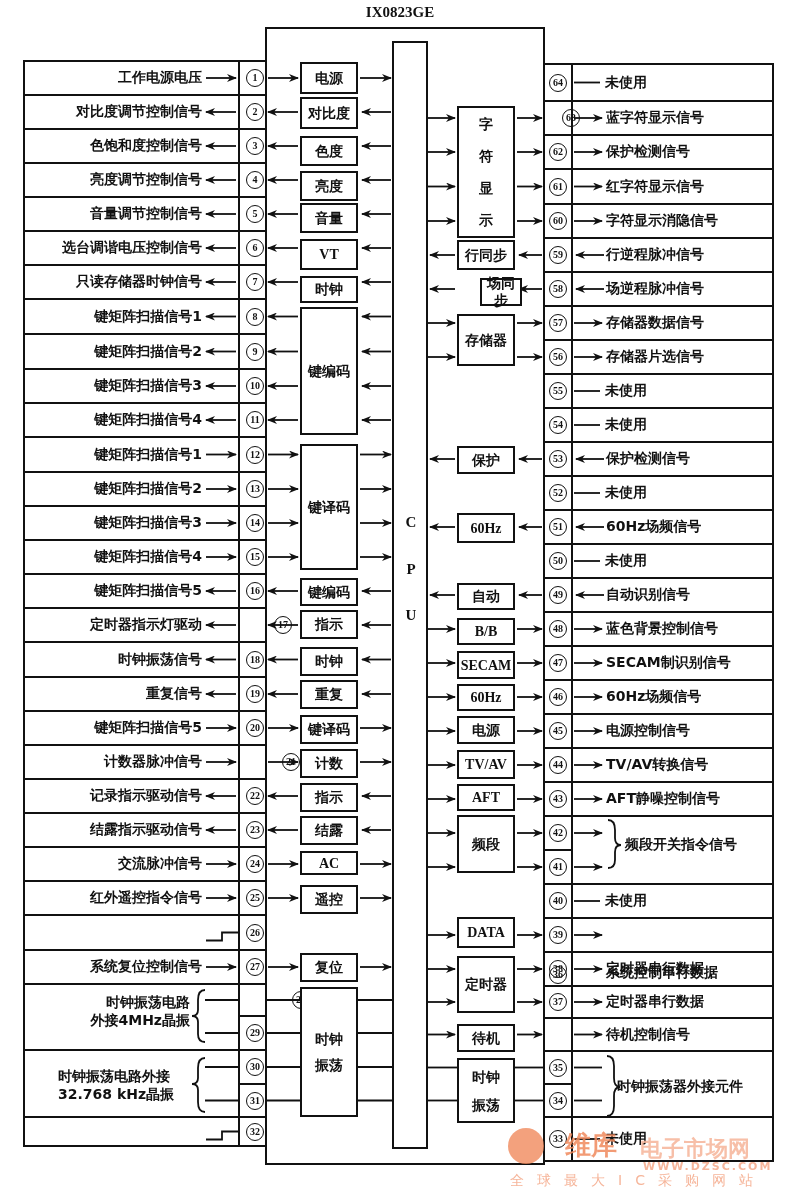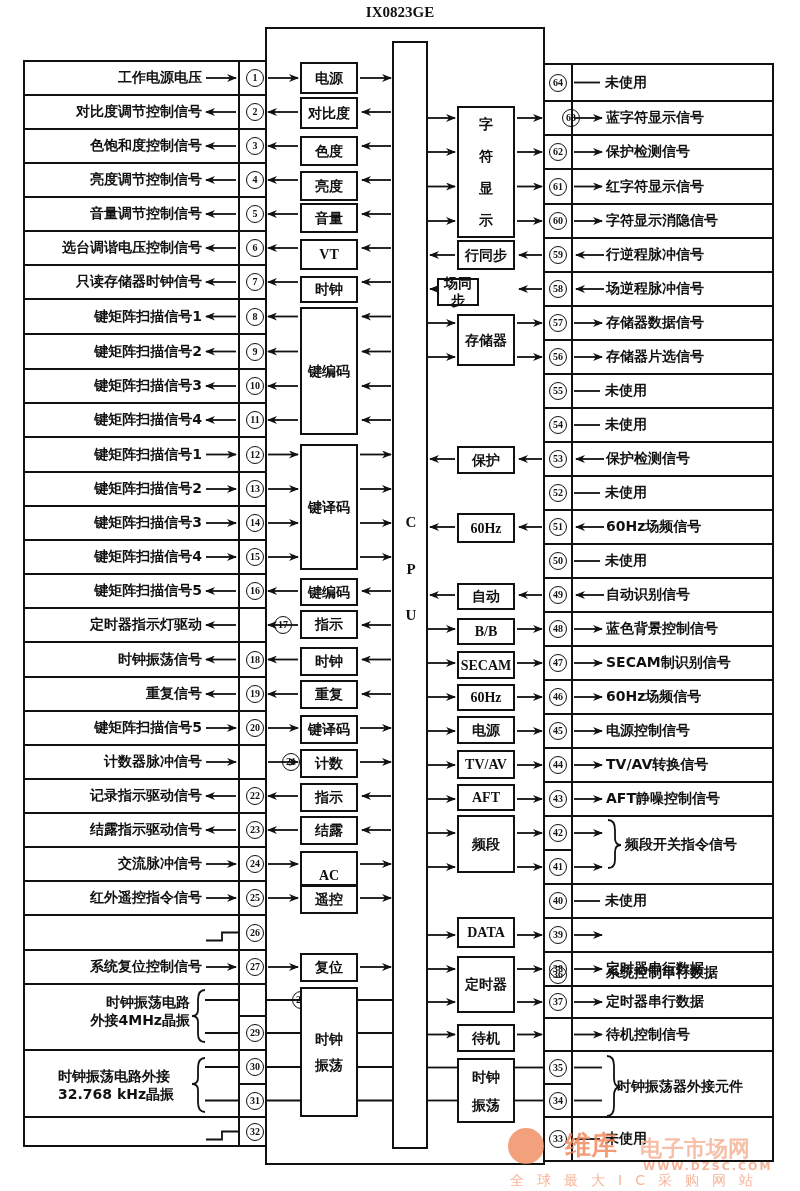--- a/index.html
+++ b/index.html
@@ -468,39 +468,39 @@
     </div>
     <div class="blk" style="left: 300px; top: 749px; width: 58px; height: 29px;">
       <span>计数</span>
     </div>
     <div class="blk" style="left: 300px; top: 783px; width: 58px; height: 29px;">
       <span>指示</span>
     </div>
     <div class="blk" style="left: 300px; top: 816px; width: 58px; height: 29px;">
       <span>结露</span>
     </div>
-    <div class="blk serif" style="left: 300px; top: 851px; width: 58px; height: 35px; align-items: flex-end;">
+    <div class="blk serif" style="left: 300px; top: 851px; width: 58px; height: 24px;">
       <span>AC</span>
     </div>
     <div class="blk" style="left: 300px; top: 885px; width: 58px; height: 29px;">
       <span>遥控</span>
     </div>
     <div class="blk" style="left: 300px; top: 953px; width: 58px; height: 29px;">
       <span>复位</span>
     </div>
     <div class="blk" style="left: 300px; top: 987px; width: 58px; height: 130px;">
       <span style="display: block; width: 32px; line-height: 26px; white-space: normal;">时钟振荡</span>
     </div>
     <div class="blk" style="left: 457px; top: 106px; width: 58px; height: 132px;">
       <span style="display: block; width: 16px; line-height: 32px; white-space: normal;">字符显示</span>
     </div>
     <div class="blk" style="left: 457px; top: 240px; width: 58px; height: 30px;">
       <span>行同步</span>
     </div>
-    <div class="blk" style="left: 437px; top: 278px; width: 42px; height: 28px;">
+    <div class="blk" style="left: 480px; top: 278px; width: 42px; height: 28px;">
       <span>场同步</span>
     </div>
     <div class="blk" style="left: 457px; top: 314px; width: 58px; height: 52px;">
       <span>存储器</span>
     </div>
     <div class="blk" style="left: 457px; top: 446px; width: 58px; height: 28px;">
       <span>保护</span>
     </div>
     <div class="blk serif" style="left: 457px; top: 513px; width: 58px; height: 30px;">
       <span>60Hz</span>

